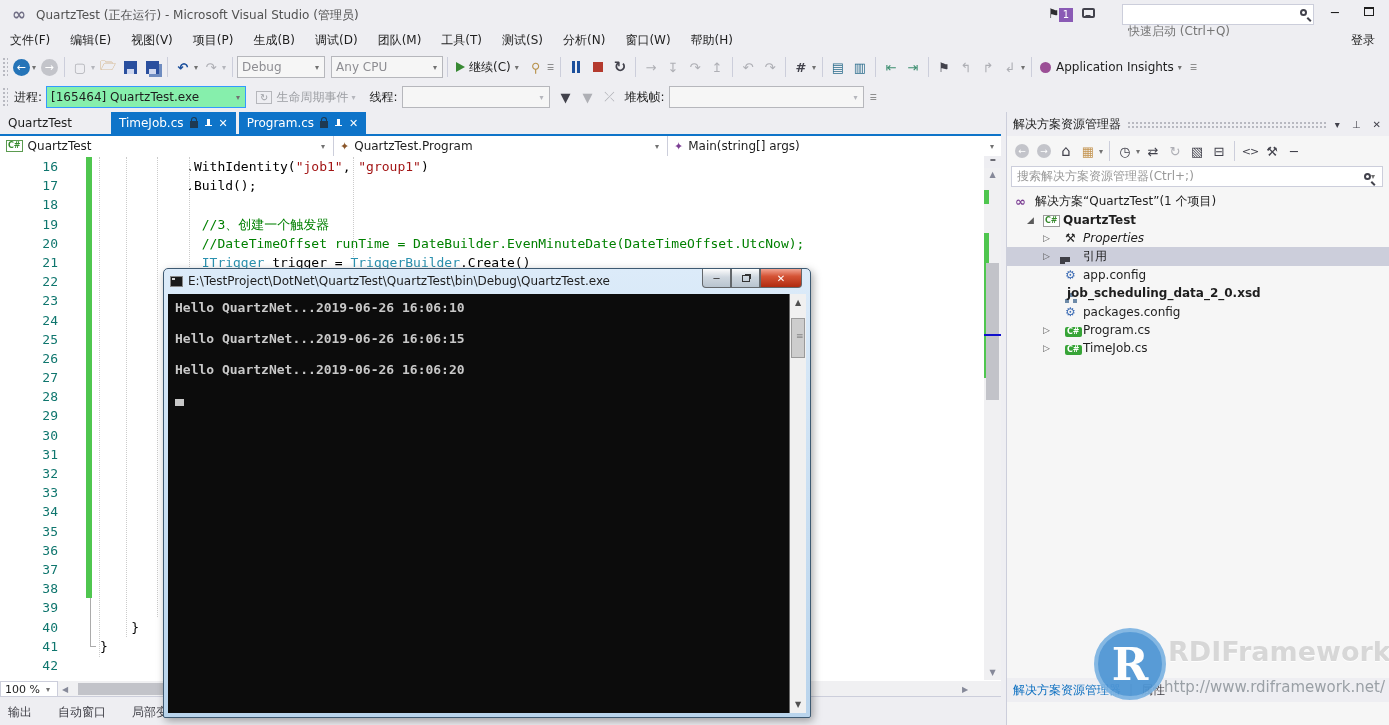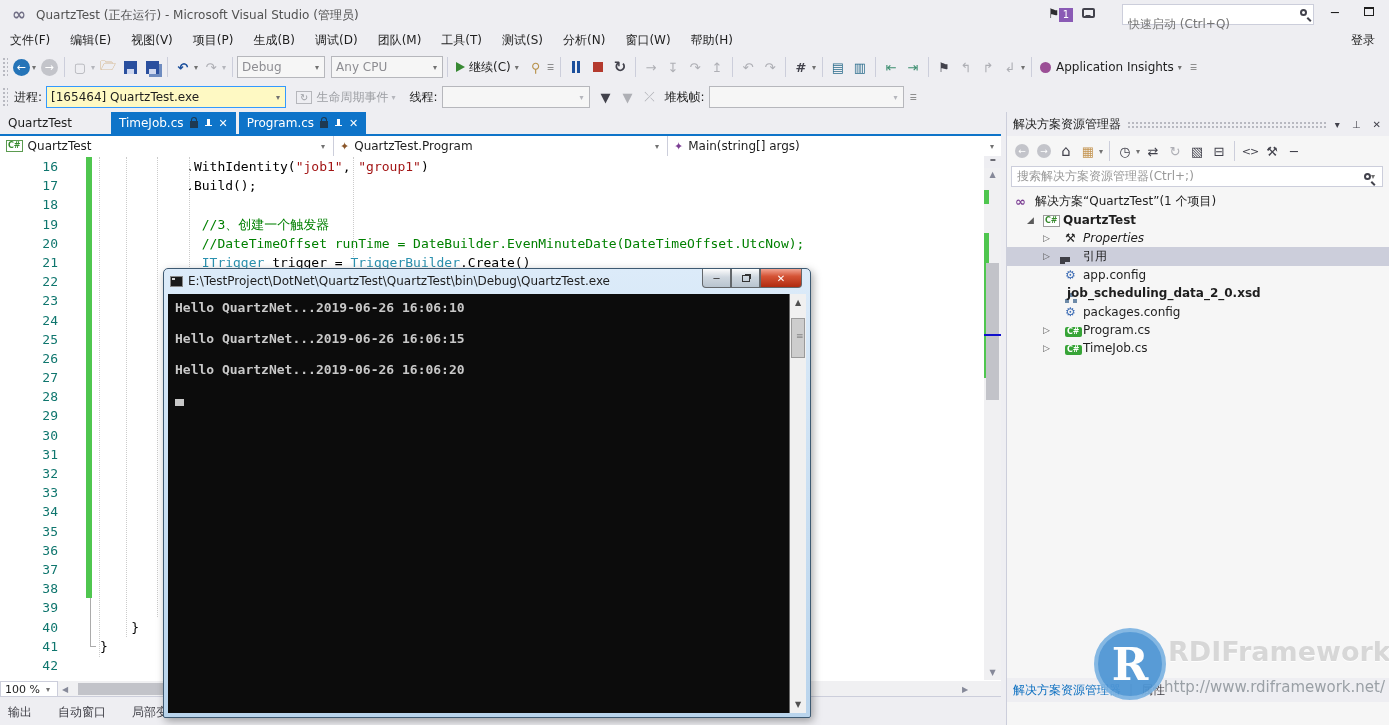--- a/index.html
+++ b/index.html
@@ -16,21 +16,21 @@
   #flag-wrap { position:absolute; left:1048px; top:6px; }
   #flag-icon { color:#2d2d30; font-size:13px; }
   #flag-badge { position:absolute; left:11px; top:2px; width:14px; height:14px; background:#8a5ab5;
                 color:#fff; font-size:10px; text-align:center; line-height:14px; }
   #feedback-icon { position:absolute; left:1082px; top:8px; width:13px; height:10px;
                    border:2px solid #42424c; border-radius:2px; }
   #feedback-icon:after { content:""; position:absolute; left:1px; bottom:-5px; border:3px solid transparent;
                    border-top-color:#42424c; }
   #quick-launch { position:absolute; left:1122px; top:4px; width:192px; height:21px; background:#fff;
                   border:1px solid #cccedb; }
-  #quick-launch input { position:absolute; left:5px; top:11px; width:160px; height:15px; border:0; outline:0;
+  #quick-launch input { position:absolute; left:5px; top:18px; width:160px; height:15px; border:0; outline:0;
                   font-size:12px; color:#777; background:transparent; font-family:inherit; }
   .search-glyph { display:inline-block; width:7px; height:7px; border:2px solid #42424c; border-radius:50%; position:relative; }
   .search-glyph:after { content:""; position:absolute; left:6px; top:6px; width:5px; height:2px;
                   background:#42424c; transform:rotate(45deg); transform-origin:0 0; }
   #ql-search { position:absolute; right:6px; top:4px; }
   #btn-min { position:absolute; left:1322px; top:6px; width:26px; height:16px; text-align:center; color:#1e1e1e; font-size:13px; line-height:13px; }
   #btn-max { position:absolute; left:1356px; top:5px; width:26px; height:16px; text-align:center; }
   #btn-max span { display:inline-block; width:10px; height:9px; border:1px solid #1e1e1e; border-top-width:2px; }
 
   
@@ -310,21 +310,21 @@
     <span class="bulb"></span>
     <span class="lbl">Application Insights</span>
     <span class="dd-arrow" style="margin-left:4px">▾</span>
     <span class="dd-arrow" style="margin-left:6px">☰</span>
   </div>
 </div>
 
 <div id="debugrow">
   <div class="grip"></div>
   <span class="lbl" style="margin:0 4px">进程:</span>
-  <div class="combo" style="width:240px;background:#fef9c3;border-color:#3399ff;color:#1e1e1e">
+  <div class="combo" style="width:200px;background:#86efac;border-color:#3399ff;color:#1e1e1e">
     <span>[165464] QuartzTest.exe</span>
       <span class="dd-arrow">▾</span>
   </div>
   <div style="display:flex;align-items:center;margin-left:10px;color:#9c9ea3">
     <span style="border:1px solid #b6b7bc;padding:0 3px;margin-right:4px;font-size:10px">↻</span>
     <span>生命周期事件</span>
     <span class="dd-arrow dis" style="margin-left:3px">▾</span>
   </div>
   <span class="lbl" style="margin:0 4px 0 12px">线程:</span>
   <div class="combo" style="width:148px">

